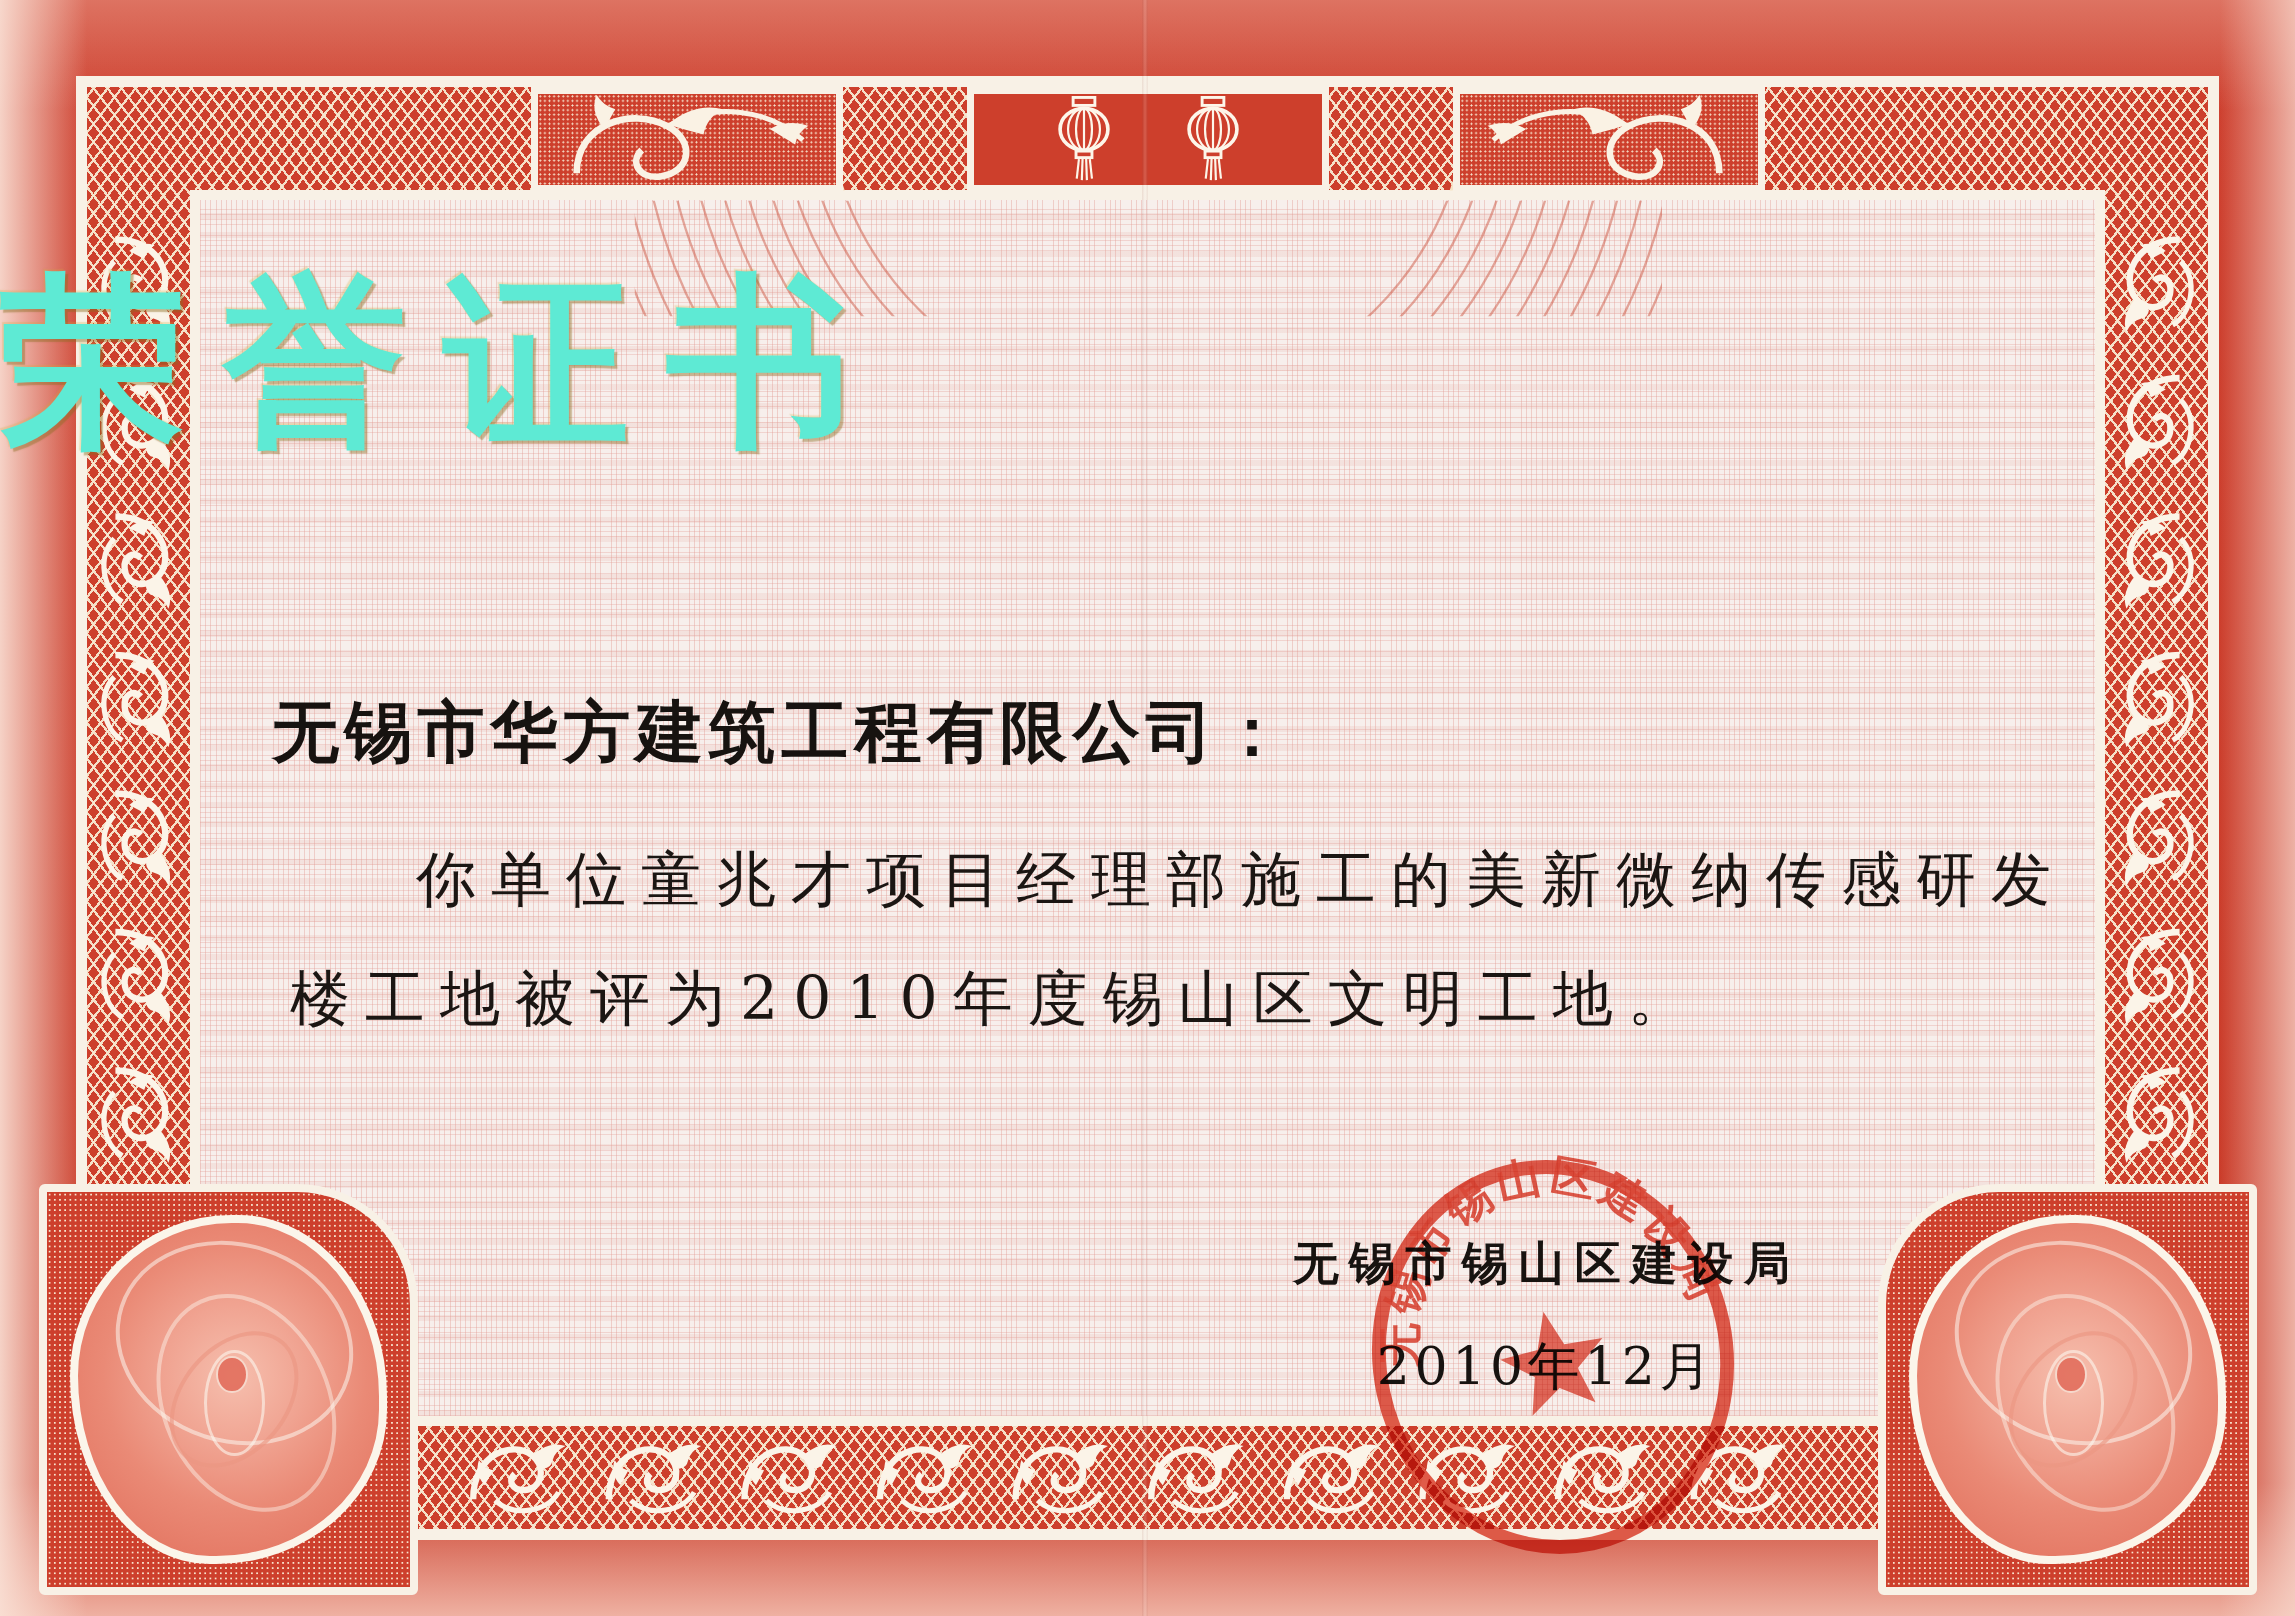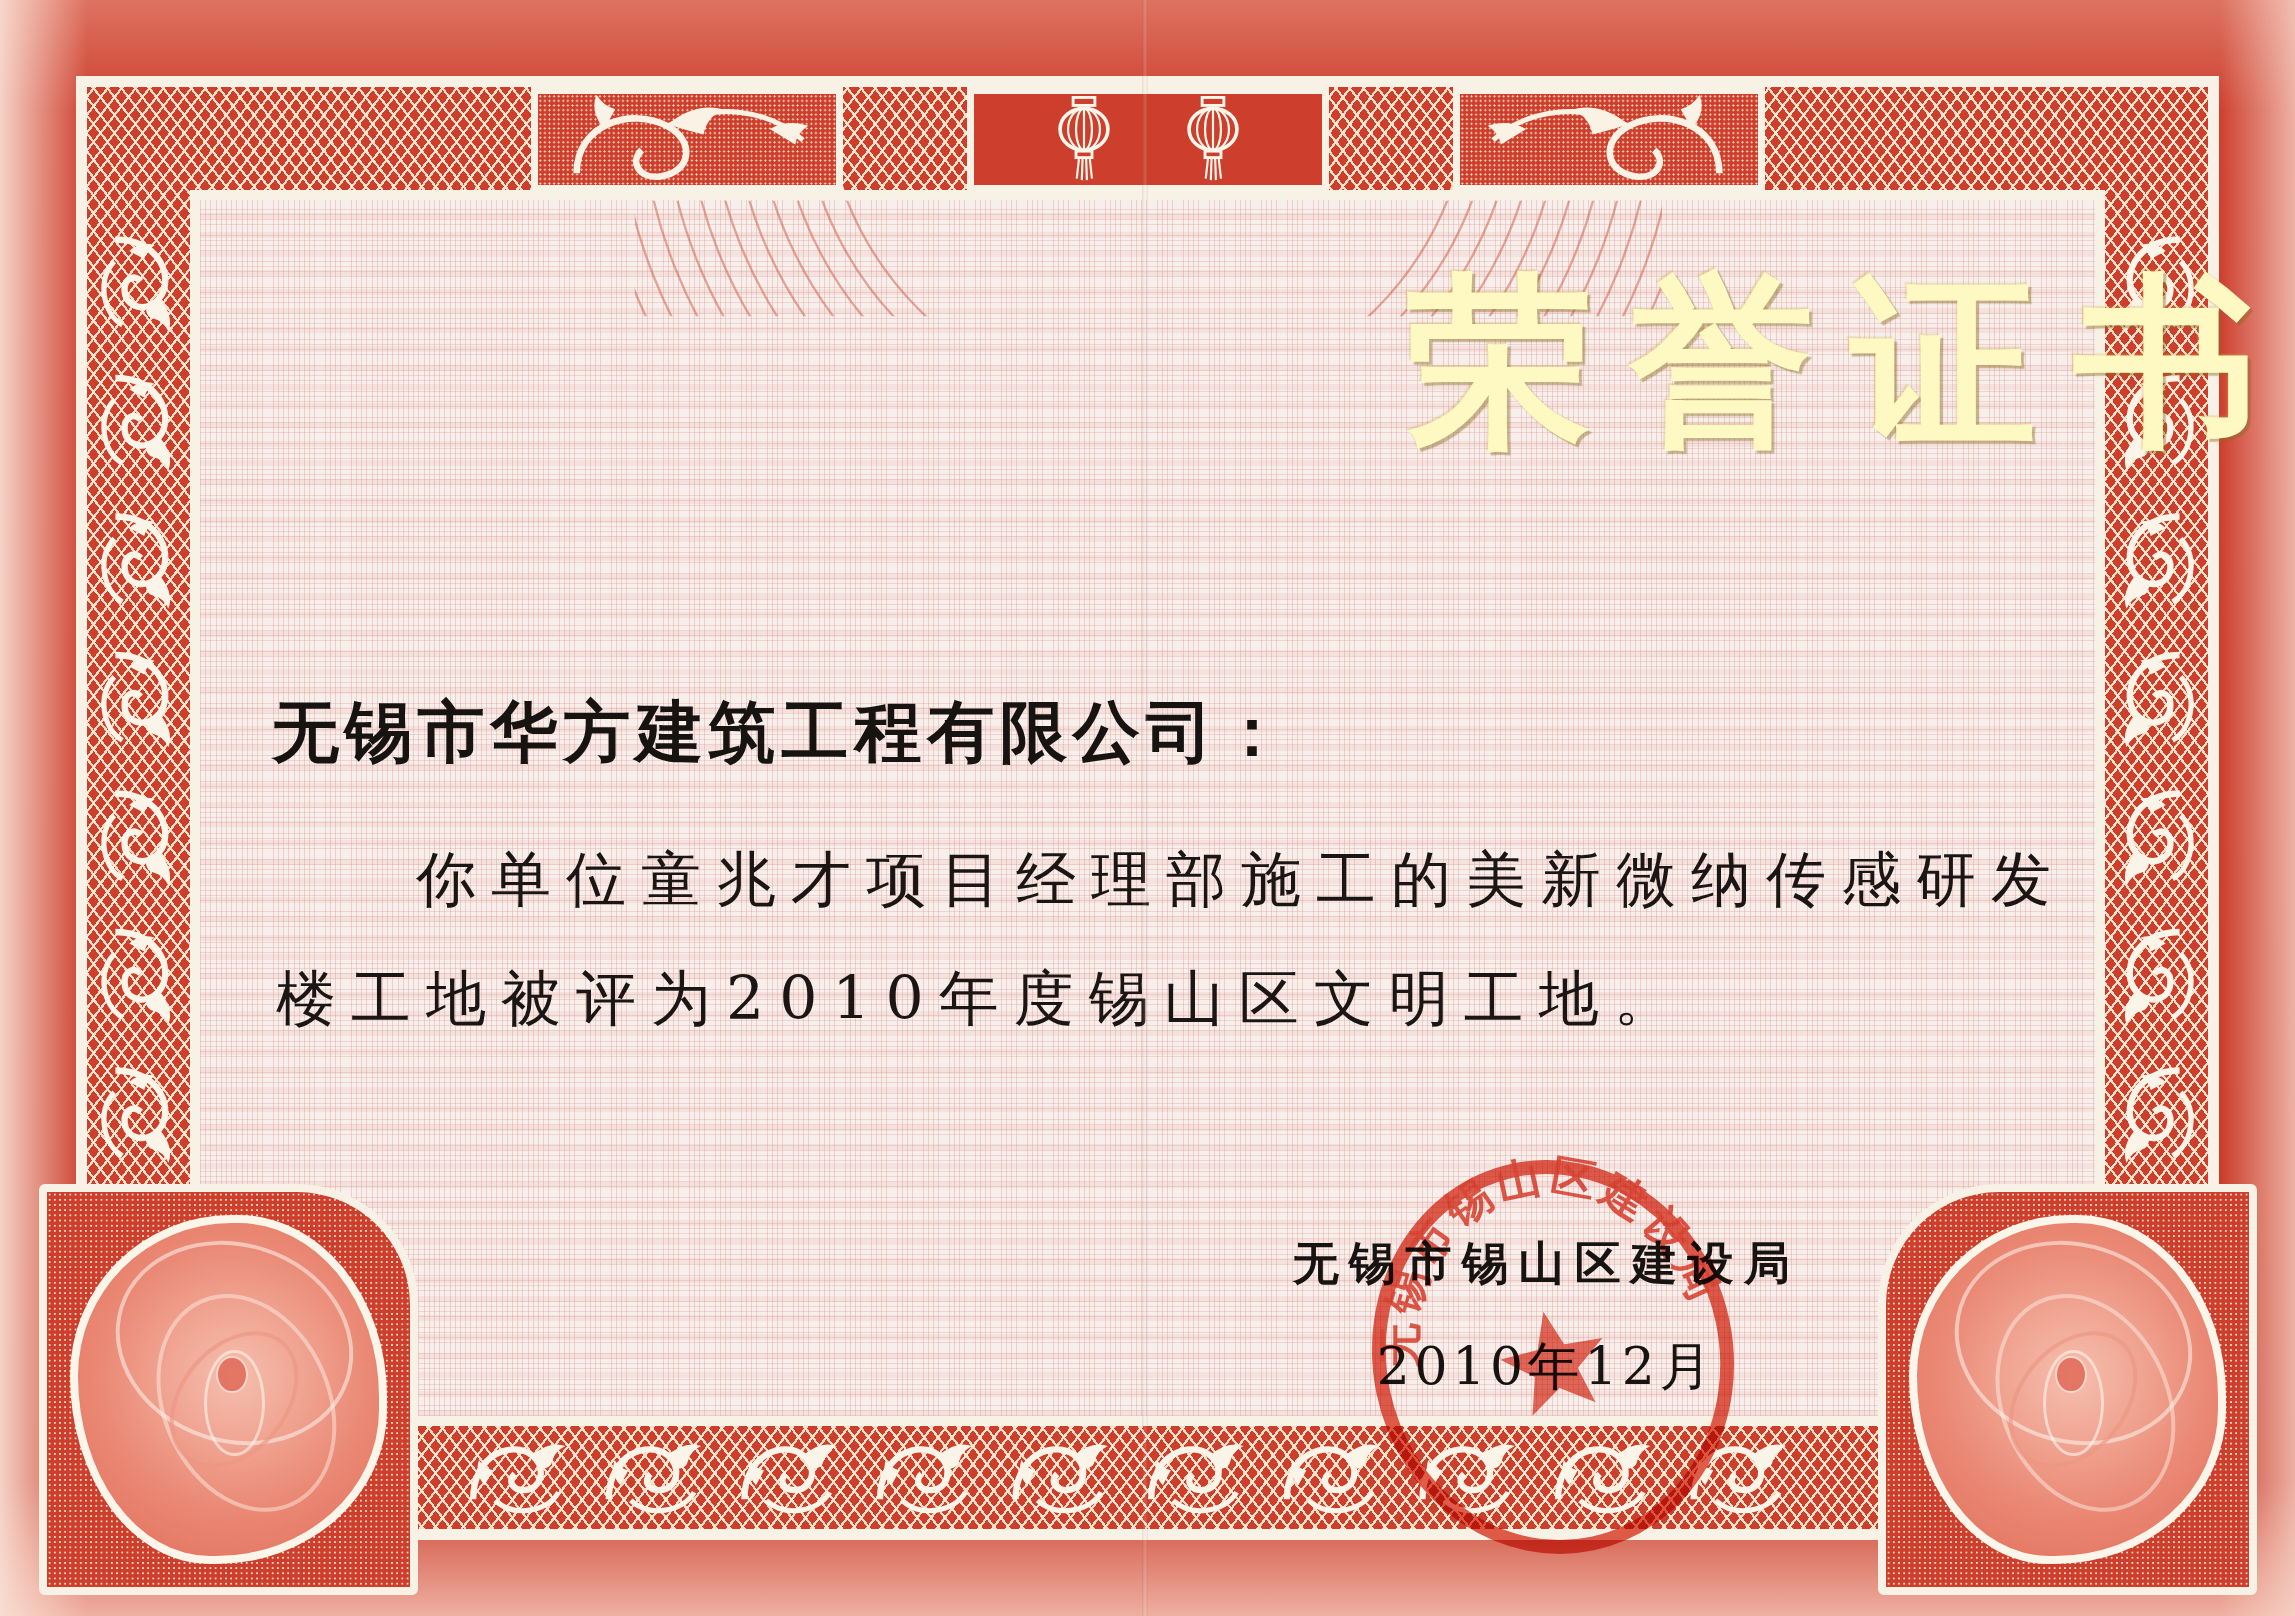--- a/index.html
+++ b/index.html
@@ -51,29 +51,29 @@
     border-radius:52% 48% 55% 45% / 47% 53% 45% 55%;
     background:radial-gradient(circle at 52% 46%, #f6bfae 0%, #f0a391 30%, #ea8a76 55%, #e57a66 78%, #e06e5a 100%);}
   .petal{position:absolute;border-radius:50%;}
   .p1{inset:6% 8% 34% 12%;border:4.6px solid rgba(252,246,238,.55);transform:rotate(18deg);}
   .p2{inset:20% 16% 12% 28%;border:4.6px solid rgba(252,246,238,.45);transform:rotate(-24deg);}
   .p3{inset:30% 30% 24% 34%;border:4px solid rgba(235,150,130,.65);transform:rotate(40deg);}
   .p4{inset:38% 38% 30% 42%;border:3.5px solid rgba(252,246,238,.6);}
   .core{position:absolute;left:46%;top:40%;width:9%;height:10%;border:2.9px solid rgba(250,240,230,.8);
     border-radius:50%;background:rgba(226,110,92,.9);}
   
-  .title{position:absolute;left:0;right:0;top:260px;z-index:6;text-align:right;
-    font-size:185px;font-weight:700;letter-spacing:37px;color:#fef9c3;line-height:1.1;
+  .title{position:absolute;left:0;right:0;top:260px;z-index:6;text-align:left;
+    font-size:185px;font-weight:700;letter-spacing:37px;color:#5eead4;line-height:1.1;
     text-shadow:2.9px 2.9px 1.2px rgba(138,107,31,.45), -1.7px -1.7px 1.2px rgba(205,170,60,.28);}
   .recipient{position:absolute;left:272px;top:687px;z-index:6;
     font-size:67px;font-weight:700;letter-spacing:5.8px;color:#171310;}
   .bodyline{position:absolute;z-index:6;font-size:60px;font-weight:500;
     letter-spacing:15px;color:#1b1613;}
   .line1{left:416px;top:840px;}
-  .line2{left:276px;top:959px;}
+  .line2{left:290px;top:959px;}
   .sign{position:absolute;left:1229px;top:1233px;width:635px;z-index:6;text-align:center;color:#171310;}
   .issuer{font-size:46px;font-weight:700;letter-spacing:10.4px;}
   .date{font-size:52px;font-weight:500;letter-spacing:4.6px;margin-top:37px;}
   .seal{position:absolute;left:1345px;top:1149px;width:416px;height:416px;z-index:7;
     transform:rotate(-12deg);mix-blend-mode:multiply;opacity:.92;}
   .seal text{font-family:"DejaVu Sans","Liberation Sans",sans-serif;font-weight:700;}
 </style>
 </head>
 <body>
 

